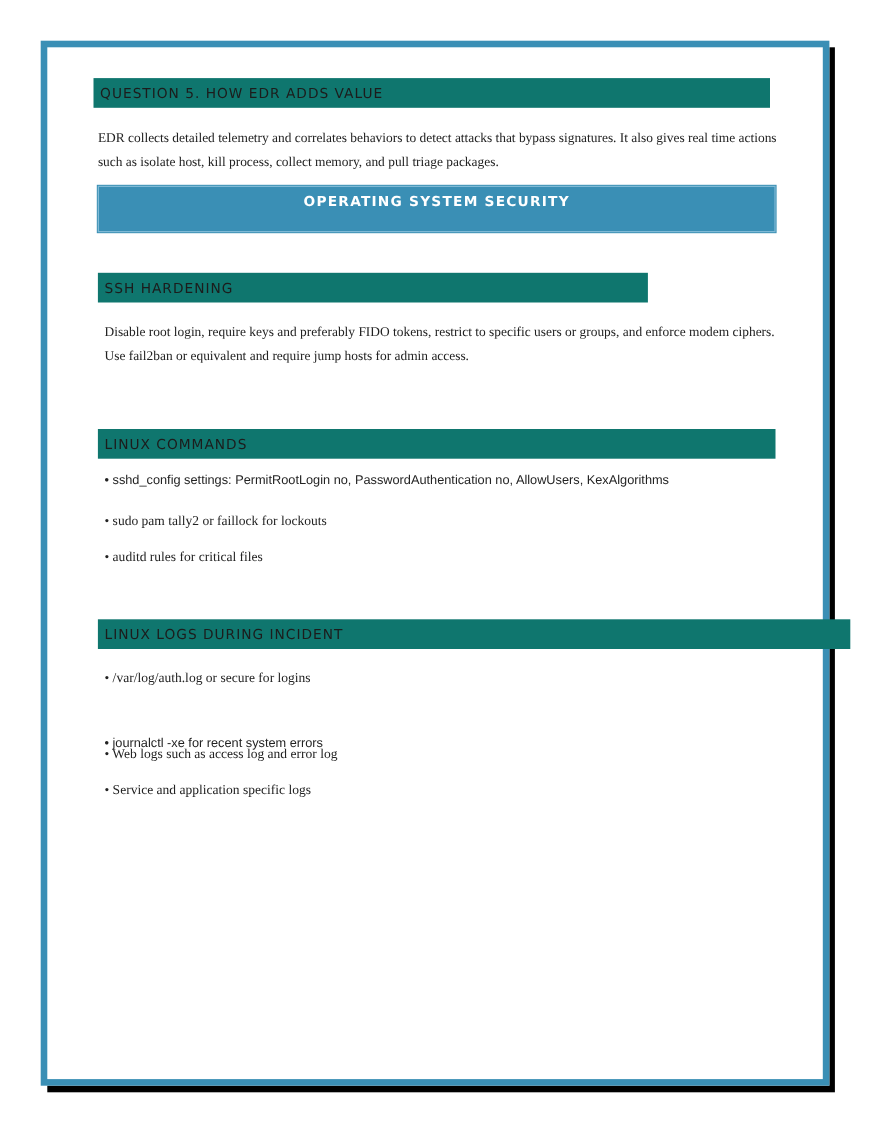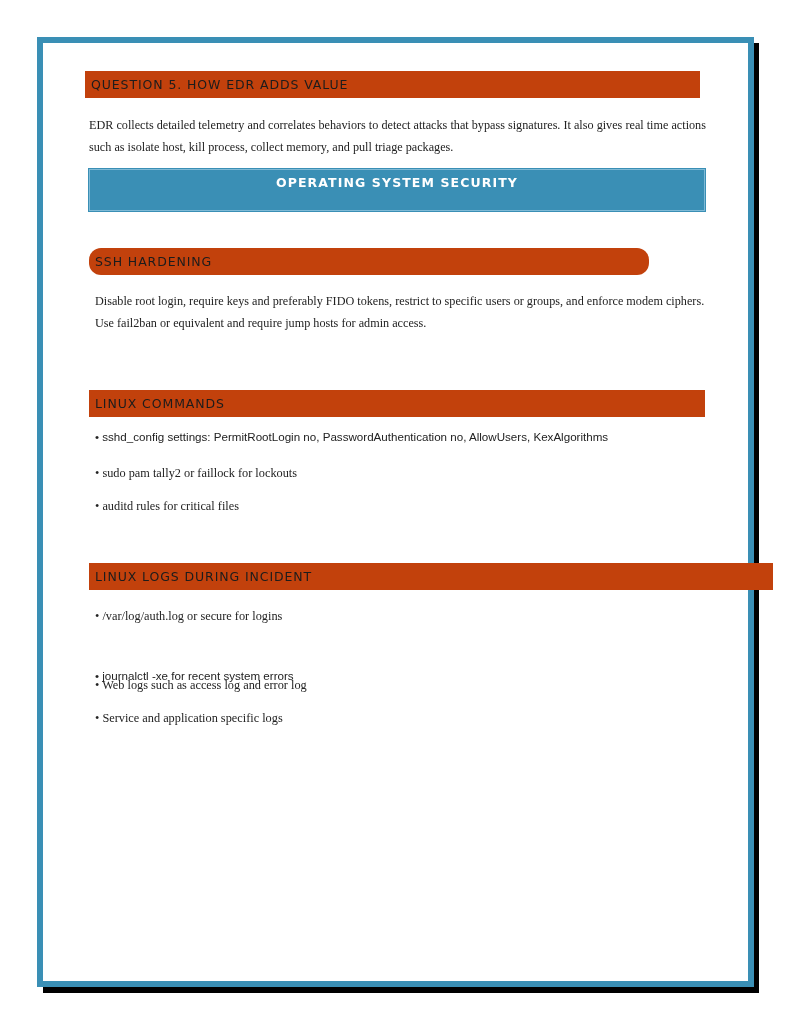--- a/index.html
+++ b/index.html
@@ -1,37 +1,37 @@
 <!DOCTYPE html>
 <html><head>
 <meta charset="utf-8">
 <style>
   html, body { margin: 0; padding: 0; background: #ffffff; }
   body { width: 791px; height: 1024px; position: relative; overflow: hidden; }
   .shadow { position: absolute; left: 43px; top: 43px; width: 716px; height: 950px; background: #000; }
   .frame { position: absolute; left: 37px; top: 37px; width: 705px; height: 938px; background: #fff; border: 6px solid #3a8fb5; }
-  .band { position: absolute; height: 27px; background: #c2410c; font-family: "DejaVu Sans", sans-serif; font-size: 12.5px; letter-spacing: 0.9px; color: #1c1c1c; line-height: 27px; box-sizing: border-box; padding-left: 6px; }
+  .band { position: absolute; height: 27px; background: #0f766e; font-family: "DejaVu Sans", sans-serif; font-size: 12.5px; letter-spacing: 0.9px; color: #1c1c1c; line-height: 27px; box-sizing: border-box; padding-left: 6px; }
   .osbar { position: absolute; left: 89px; top: 169px; width: 616px; height: 42px; background: #3a8fb5; box-sizing: border-box; border: 1px solid #7fbad6; outline: 1px solid #3a8fb5; color: #fff; font-family: "DejaVu Sans", sans-serif; font-weight: bold; font-size: 12.5px; letter-spacing: 1.1px; text-align: center; line-height: 25px; }
   .para { position: absolute; font-family: "Liberation Serif", serif; font-size: 12.2px; color: #222; line-height: 22px; margin: 0; }
   .bullet { position: absolute; left: 95px; font-size: 12px; color: #222; white-space: nowrap; }
   .serif { font-family: "Liberation Serif", serif; font-size: 12.3px; }
   .sans { font-family: "Liberation Sans", sans-serif; font-size: 11.6px; }
 </style>
 </head>
 <body>
 
 <div class="shadow"></div>
 <div class="frame"></div>
 
 <div class="band" style="left:85px;top:71px;width:615px;">QUESTION 5. HOW EDR ADDS VALUE</div>
 <p class="para" style="left:89px;top:114px;width:620px;">EDR collects detailed telemetry and correlates behaviors to detect attacks that bypass signatures. It also gives real time actions such as isolate host, kill process, collect memory, and pull triage packages.</p>
 
 <div class="osbar">OPERATING SYSTEM SECURITY</div>
 
-<div class="band" style="left:89px;top:248px;width:560px;border-radius:12px;">SSH HARDENING</div>
+<div class="band" style="left:89px;top:248px;width:500px;">SSH HARDENING</div>
 <p class="para" style="left:95px;top:290px;width:612px;">Disable root login, require keys and preferably FIDO tokens, restrict to specific users or groups, and enforce modem ciphers. Use fail2ban or equivalent and require jump hosts for admin access.</p>
 
 <div class="band" style="left:89px;top:390px;width:616px;">LINUX COMMANDS</div>
 <div class="bullet sans" style="top:430px;">• sshd_config settings: PermitRootLogin no, PasswordAuthentication no, AllowUsers, KexAlgorithms</div>
 <div class="bullet serif" style="top:466px;">• sudo pam tally2 or faillock for lockouts</div>
 <div class="bullet serif" style="top:499px;">• auditd rules for critical files</div>
 
 <div class="band" style="left:89px;top:563px;width:684px;">LINUX LOGS DURING INCIDENT</div>
 <div class="bullet serif" style="top:609px;">• /var/log/auth.log or secure for logins</div>
 <div class="bullet sans" style="top:642px;margin-top:27px;">• journalctl -xe for recent system errors</div>

